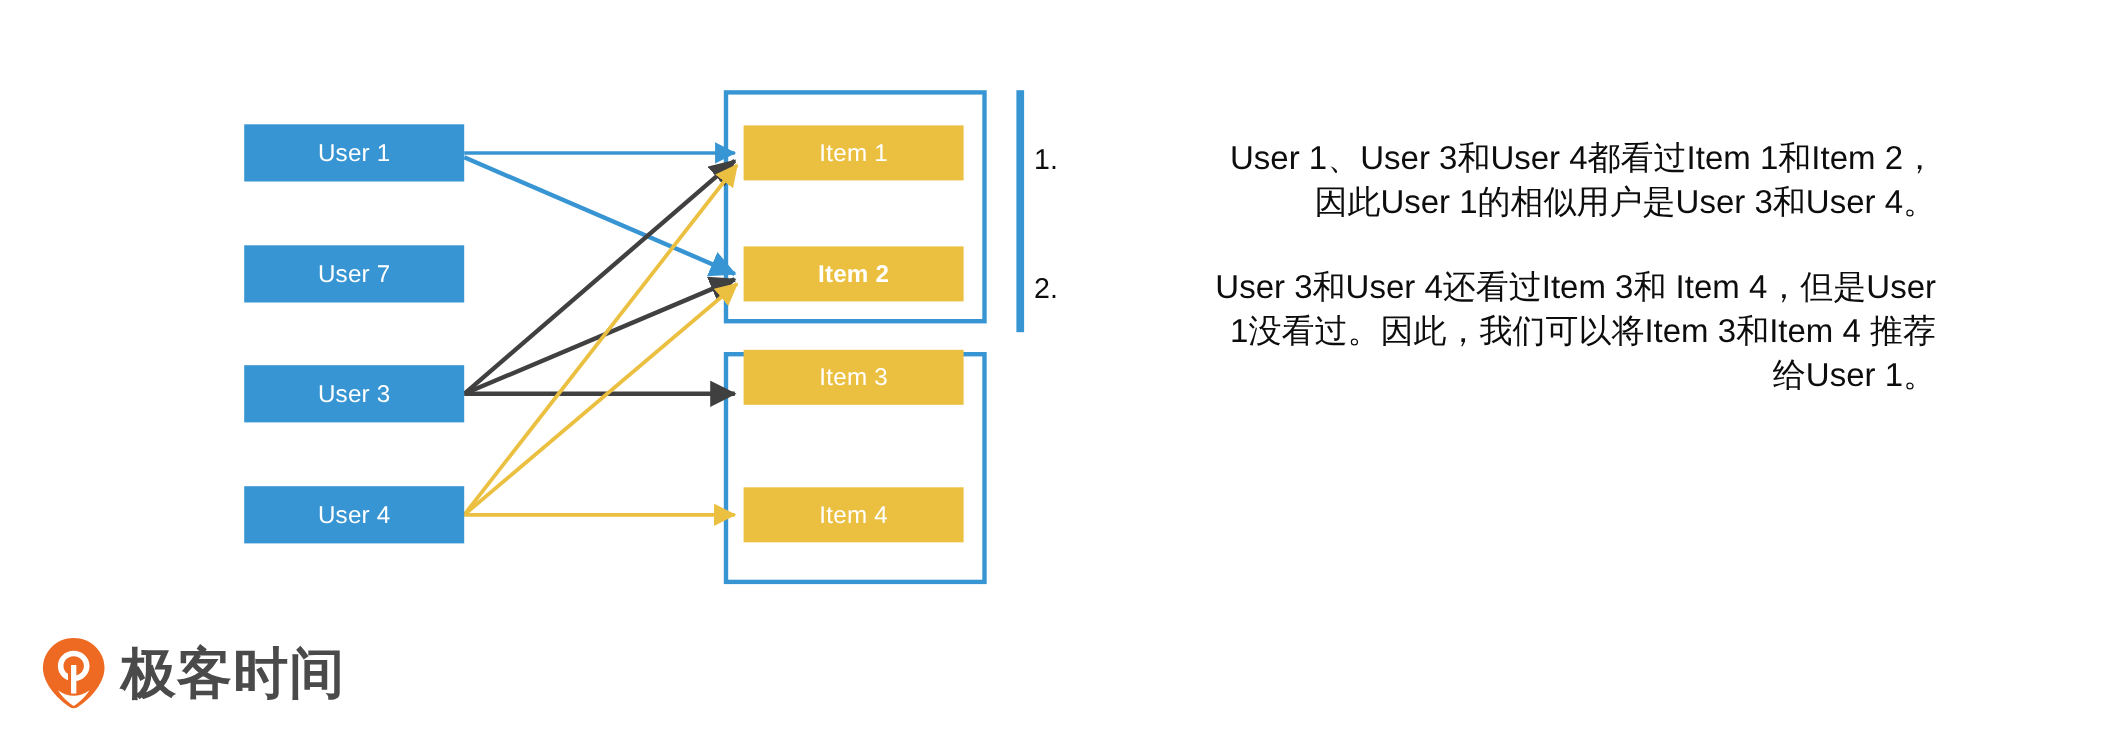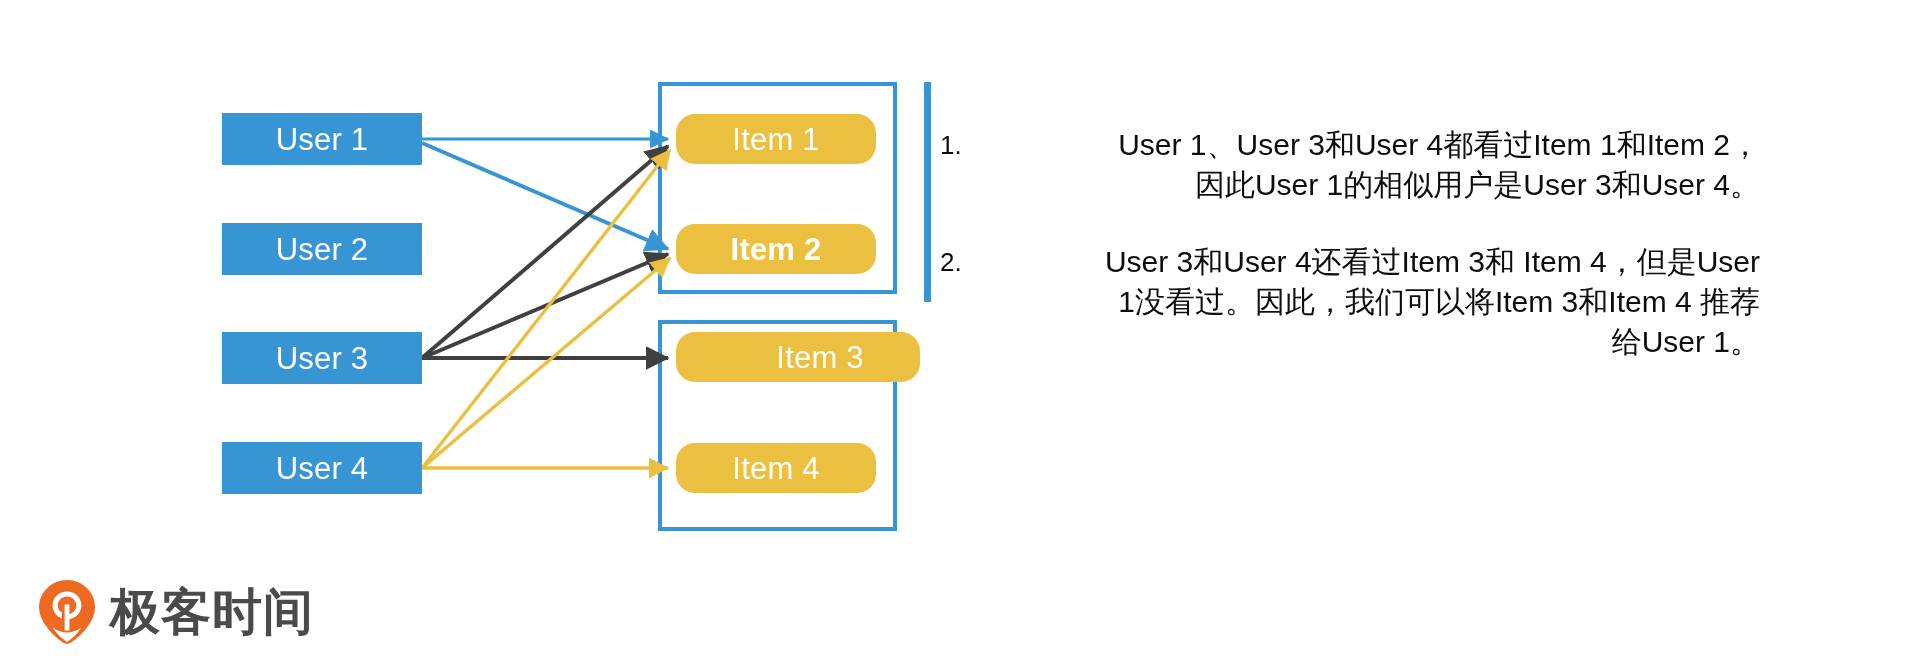--- a/index.html
+++ b/index.html
@@ -25,46 +25,45 @@
     top: 0;
     width: 930px;
     height: 666px;
   }
   .node-box {
     position: absolute;
     display: flex;
     align-items: center;
     justify-content: center;
     color: #ffffff;
-    font-size: 31px;
+    font-size: 22px;
     letter-spacing: 0.2px;
     line-height: 1;
     white-space: nowrap;
   }
   .user-box {
     left: 222px;
     width: 200px;
     height: 52px;
     background: #3895d3;
   }
   .user-1 { top: 113px; }
   .user-2 { top: 223px; }
   .user-3 { top: 332px; }
   .user-4 { top: 442px; }
 
   .item-box {
     left: 676px;
     width: 200px;
     height: 50px;
     background: #ebbf40;
-    border-radius: 19px;
   }
   .item-1 { top: 114px; }
   .item-2 { top: 224px; font-weight: bold; }
-  .item-3 { top: 332px; padding-left: 44px; }
+  .item-3 { top: 318px; }
   .item-4 { top: 443px; }
 
   .group-frame {
     position: absolute;
     left: 658px;
     width: 239px;
     border: 4px solid #3895d3;
     box-sizing: border-box;
     background: transparent;
   }
@@ -181,21 +180,21 @@
 
       <line x1="422" y1="468" x2="670" y2="258" stroke="#ebbf40" stroke-width="3.4" marker-end="url(#ah-yellow)"></line>
 
       <line x1="422" y1="468" x2="668" y2="468" stroke="#ebbf40" stroke-width="3.4" marker-end="url(#ah-yellow)"></line>
     </svg>
 
     <div class="node-box user-box user-1">
       <span>User 1</span>
     </div>
     <div class="node-box user-box user-2">
-      <span>User 2</span>
+      <span>User 7</span>
     </div>
     <div class="node-box user-box user-3">
       <span>User 3</span>
     </div>
     <div class="node-box user-box user-4">
       <span>User 4</span>
     </div>
 
     <div class="node-box item-box item-1">
       <span>Item 1</span>

